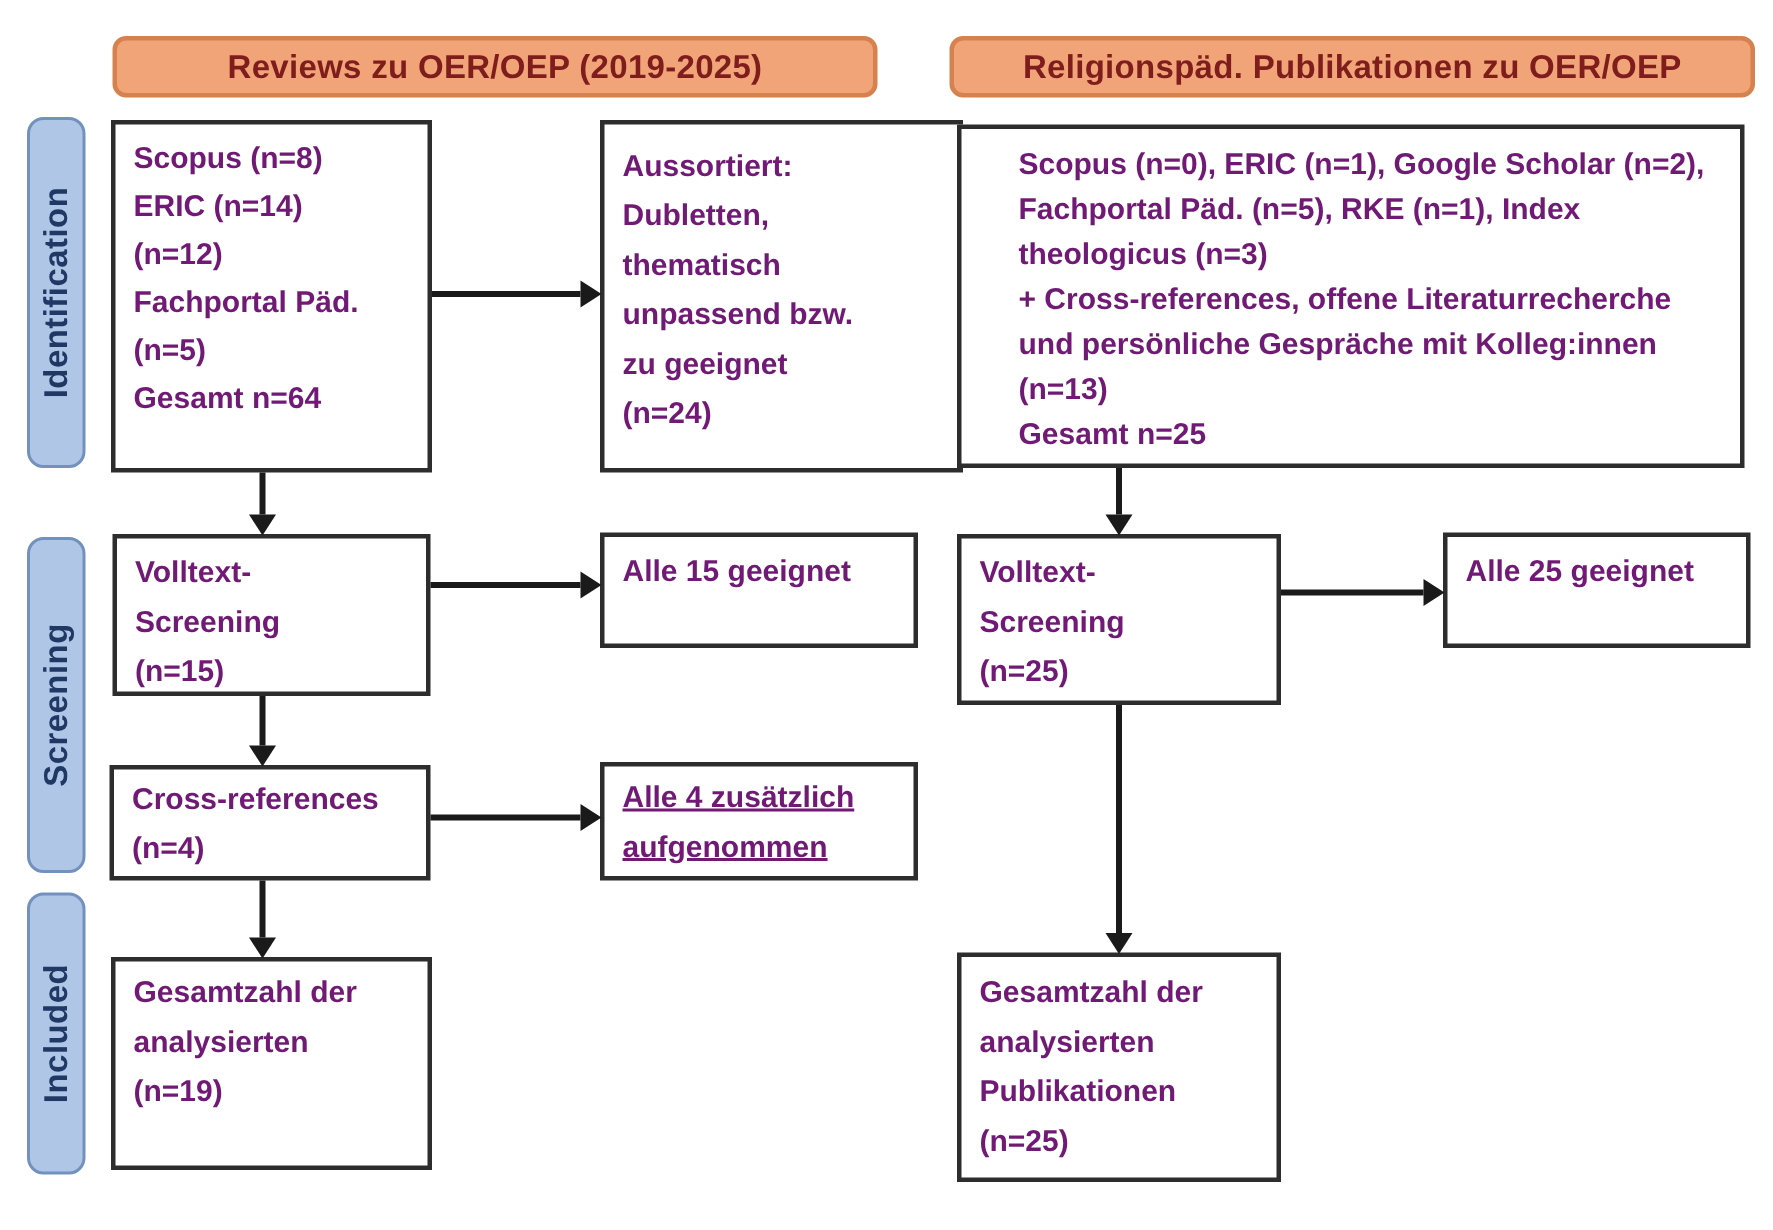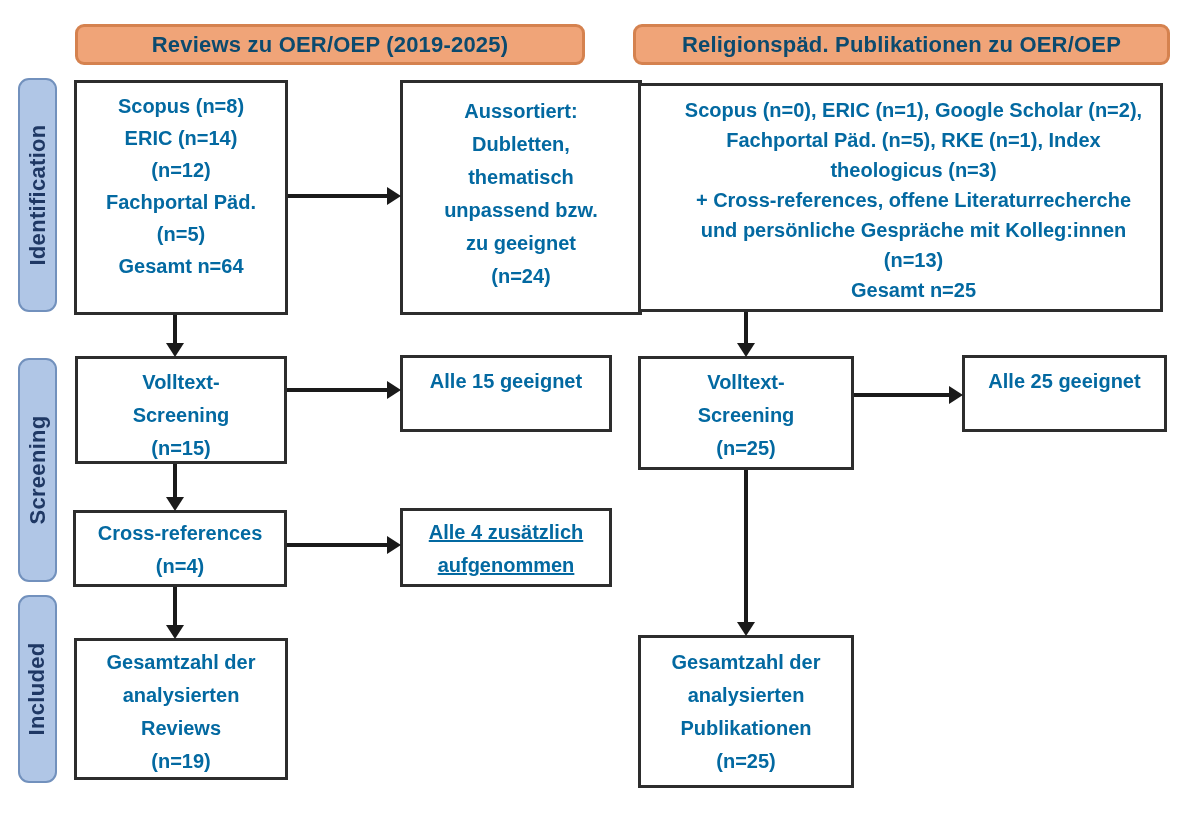--- a/index.html
+++ b/index.html
@@ -11,21 +11,21 @@
     font-family: "Liberation Sans", sans-serif;
     overflow: hidden;
   }
   
   .header-pill {
     position: absolute;
     box-sizing: border-box;
     background: #f0a478;
     border: 3px solid #d5824f;
     border-radius: 9px;
-    color: #0c4a6e;
+    color: #7f1d1d;
     font-size: 22px;
     font-weight: 700;
     display: flex;
     align-items: center;
     justify-content: center;
     text-align: center;
     letter-spacing: 0.2px;
   }
   
   .stage-tab {
@@ -45,26 +45,25 @@
     font-size: 22px;
     font-weight: 700;
     letter-spacing: 0.3px;
   }
   
   .box {
     position: absolute;
     box-sizing: border-box;
     background: #ffffff;
     border: 3px solid #2d2d2d;
-    color: #0369a1;
+    color: #701a75;
     font-size: 20px;
     font-weight: 600;
     padding: 7px 12px 0 12px;
     line-height: 33px;
-    text-align: center;
   }
   .box.wide { line-height: 30px; padding-top: 9px; padding-left: 14px; }
   .box .line { white-space: nowrap; }
   
   .arrow { position: absolute; }
   .arrow .shaft-h {
     position: absolute; left: 0; top: 50%;
     height: 4px; margin-top: -2px; background: #1a1a1a; width: 100%;
   }
   .arrow .head-right {
@@ -142,21 +141,20 @@
   </div>
 
   <div class="box" style="left:400px; top:508px; width:212px; height:79px; padding-top:5px;text-decoration:underline;">
     <div class="line">Alle 4 zusätzlich</div>
     <div class="line">aufgenommen</div>
   </div>
 
   <div class="box" style="left:74px; top:638px; width:214px; height:142px; padding-top:5px;">
     <div class="line">Gesamtzahl der</div>
     <div class="line">analysierten</div>
-    <div class="line">Reviews</div>
     <div class="line">(n=19)</div>
   </div>
 
   <div class="box wide" style="left:638px; top:83px; width:525px; height:229px;padding-left:38px;">
     <div class="line">Scopus (n=0), ERIC (n=1), Google Scholar (n=2),</div>
     <div class="line">Fachportal Päd. (n=5), RKE (n=1), Index</div>
     <div class="line">theologicus (n=3)</div>
     <div class="line">+ Cross-references, offene Literaturrecherche</div>
     <div class="line">und persönliche Gespräche mit Kolleg:innen</div>
     <div class="line">(n=13)</div>

